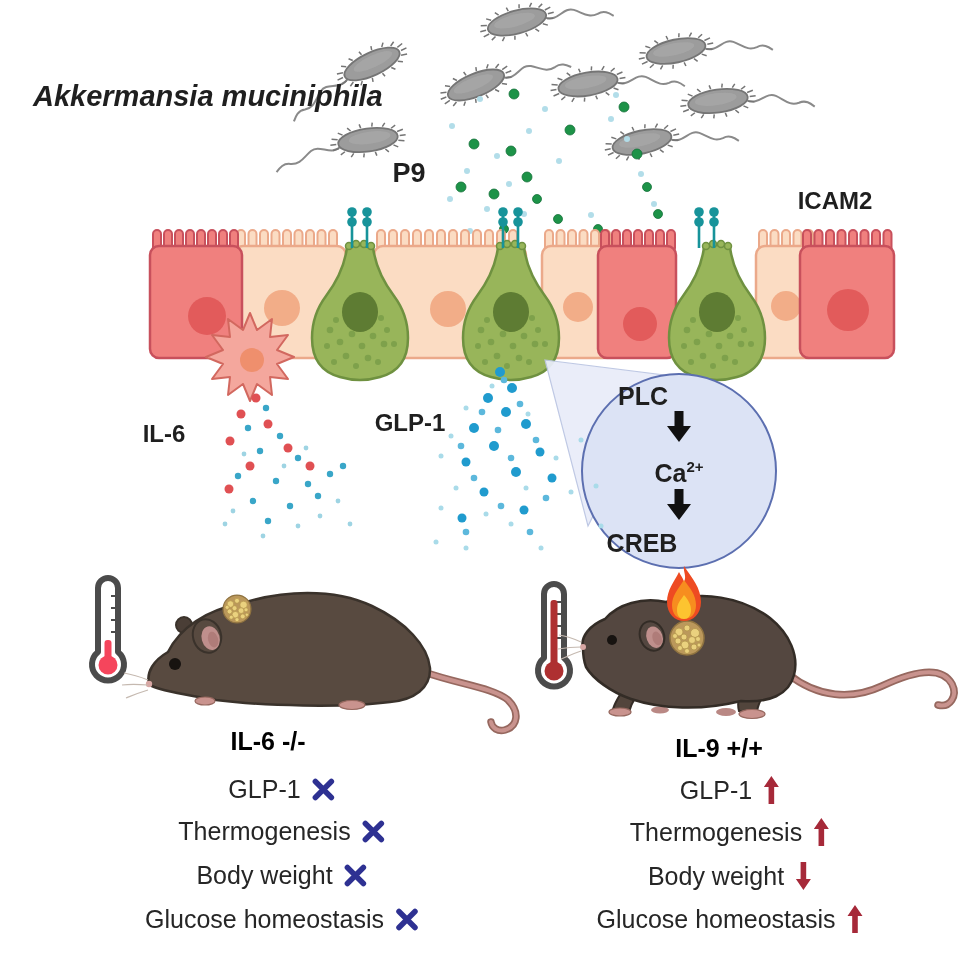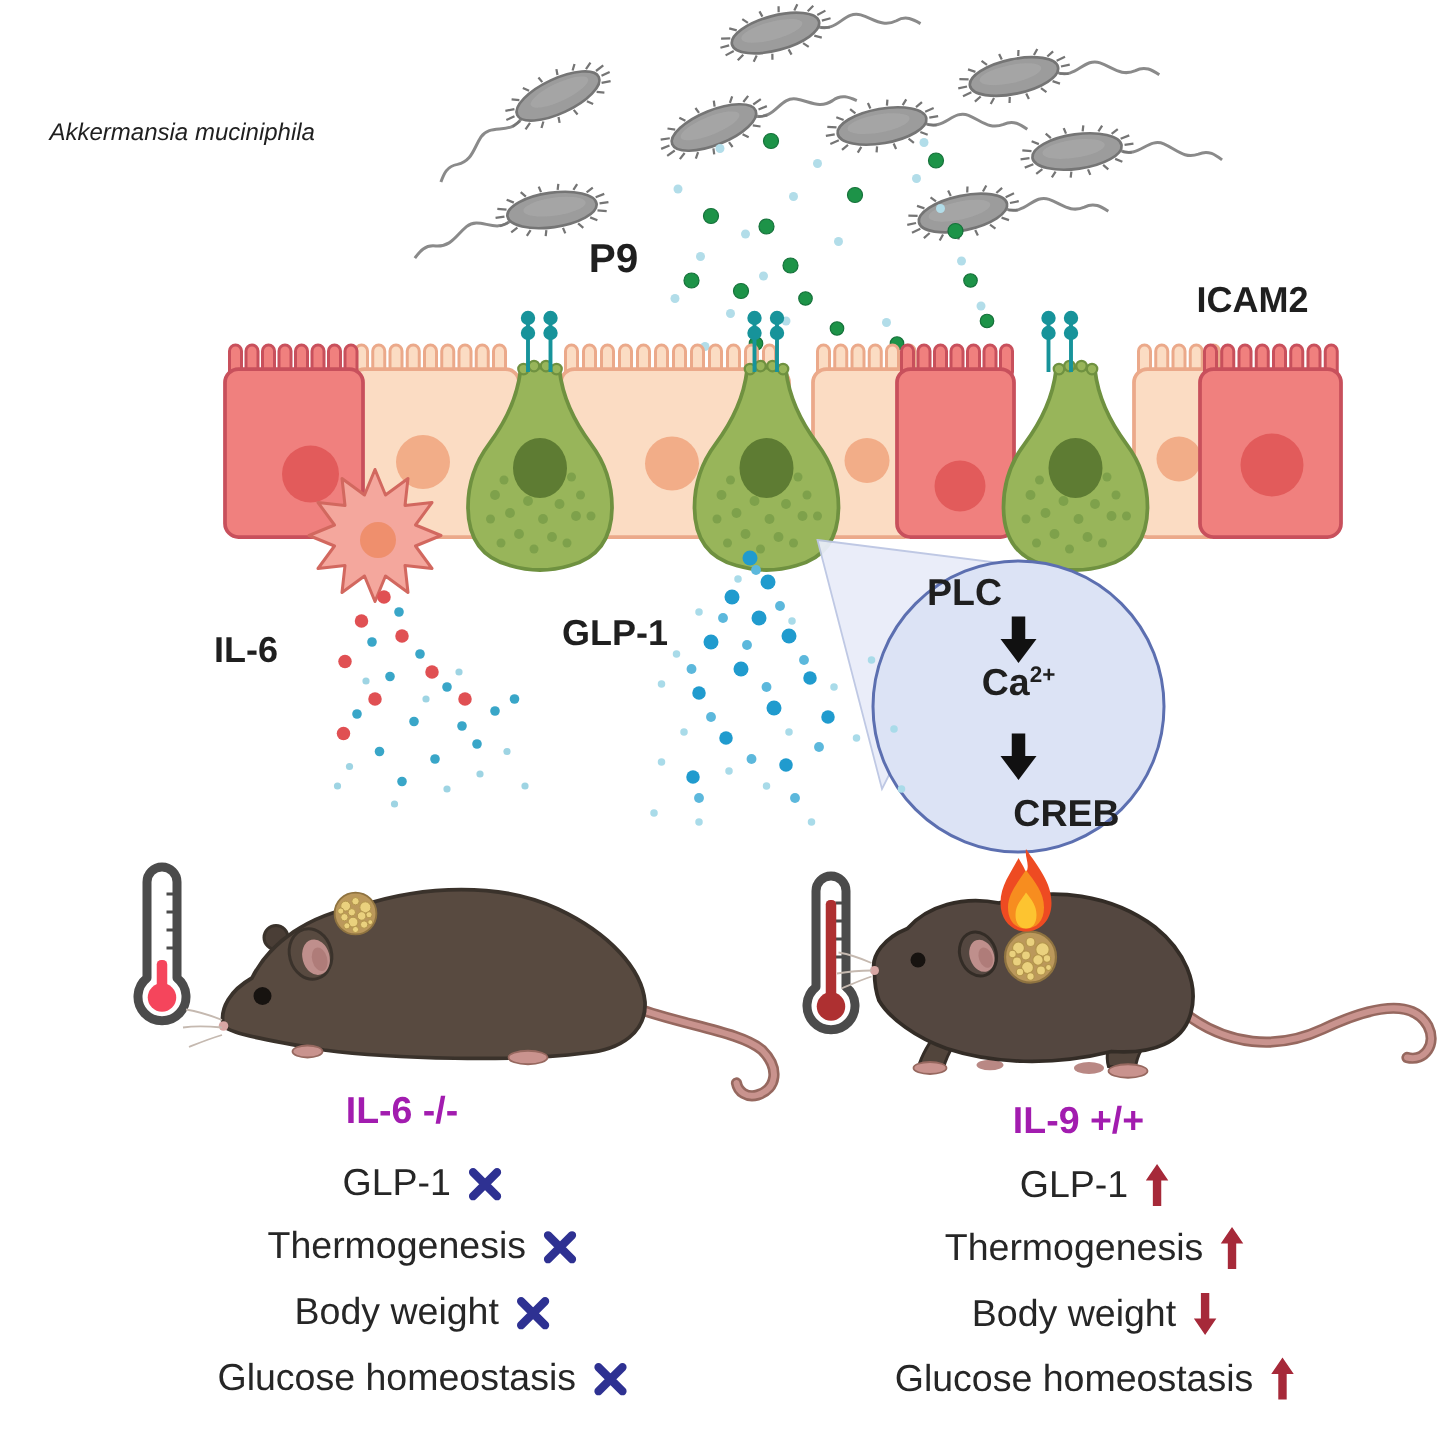--- a/index.html
+++ b/index.html
@@ -1,24 +1,24 @@
 <!DOCTYPE html>
 <html><head>
 <meta charset="utf-8">
 <style>
   html,body{margin:0;padding:0;background:#ffffff;}
   .stage{position:relative;width:968px;height:960px;background:#ffffff;overflow:hidden;
          font-family:"Liberation Sans","DejaVu Sans",sans-serif;}
   .stage svg.art{position:absolute;left:0;top:0;}
   .label{position:absolute;transform:translate(-50%,-50%);white-space:nowrap;color:#1f1f1f;}
-  .lab-org{font-size:16px;font-weight:400;font-style:italic;transform:none;}
+  .lab-org{font-size:29px;font-weight:700;font-style:italic;transform:none;}
   .lab-b27{font-size:27px;font-weight:700;}
   .lab-b24{font-size:24px;font-weight:700;text-align:center;}
   .lab-b25{font-size:25px;font-weight:700;}
-  .geno{font-size:25px;font-weight:700;color:#a21caf;text-align:center;}
+  .geno{font-size:25px;font-weight:700;color:#000000;text-align:center;}
   .lbl-ca sup{font-size:15px;font-weight:700;}
   .row{position:absolute;transform:translate(-50%,-50%);display:flex;align-items:center;gap:11px;}
   .row .ph-label{font-size:25px;font-weight:400;color:#262626;white-space:nowrap;}
   .mark{display:inline-flex;align-items:center;justify-content:center;}
   .trend svg{display:block;}
   .trend[data-direction="down"] svg{transform:rotate(180deg);}
 </style>
 </head>
 <body>
 
@@ -405,22 +405,22 @@
   </g>
 </svg>
 
 <div class="label lab-org" style="left:33px;top:80px;">Akkermansia muciniphila</div>
 <div class="label lab-b27" style="left:409px;top:173px;">P9</div>
 <div class="label lab-b24" style="left:835px;top:201px;">ICAM2</div>
 <div class="label lab-b24" style="left:164px;top:434px;">IL-6</div>
 <div class="label lab-b24" style="left:410px;top:423px;">GLP-1</div>
 
 <div class="label lab-b25" style="left:643px;top:396px;">PLC</div>
-<div class="label lab-b25 lbl-ca" style="left:679px;top:456px;"><span>Ca</span><sup>2+</sup></div>
-<div class="label lab-b25" style="left:711px;top:543px;">CREB</div>
+<div class="label lab-b25 lbl-ca" style="left:679px;top:473px;"><span>Ca</span><sup>2+</sup></div>
+<div class="label lab-b25" style="left:642px;top:543px;">CREB</div>
 
 <div class="label geno" style="left:268px;top:741px;">IL-6 -/-</div>
 <div class="label geno" style="left:719px;top:748px;">IL-9 +/+</div>
 
 <div class="row" style="left:282px;top:789px;">
   <span class="ph-label">GLP-1</span>
   <span class="mark">
         <svg width="24" height="24">
           <path d="M4,4 L20,20 M20,4 L4,20" stroke="#2E3192" stroke-width="5.5" stroke-linecap="round"></path>
         </svg>

